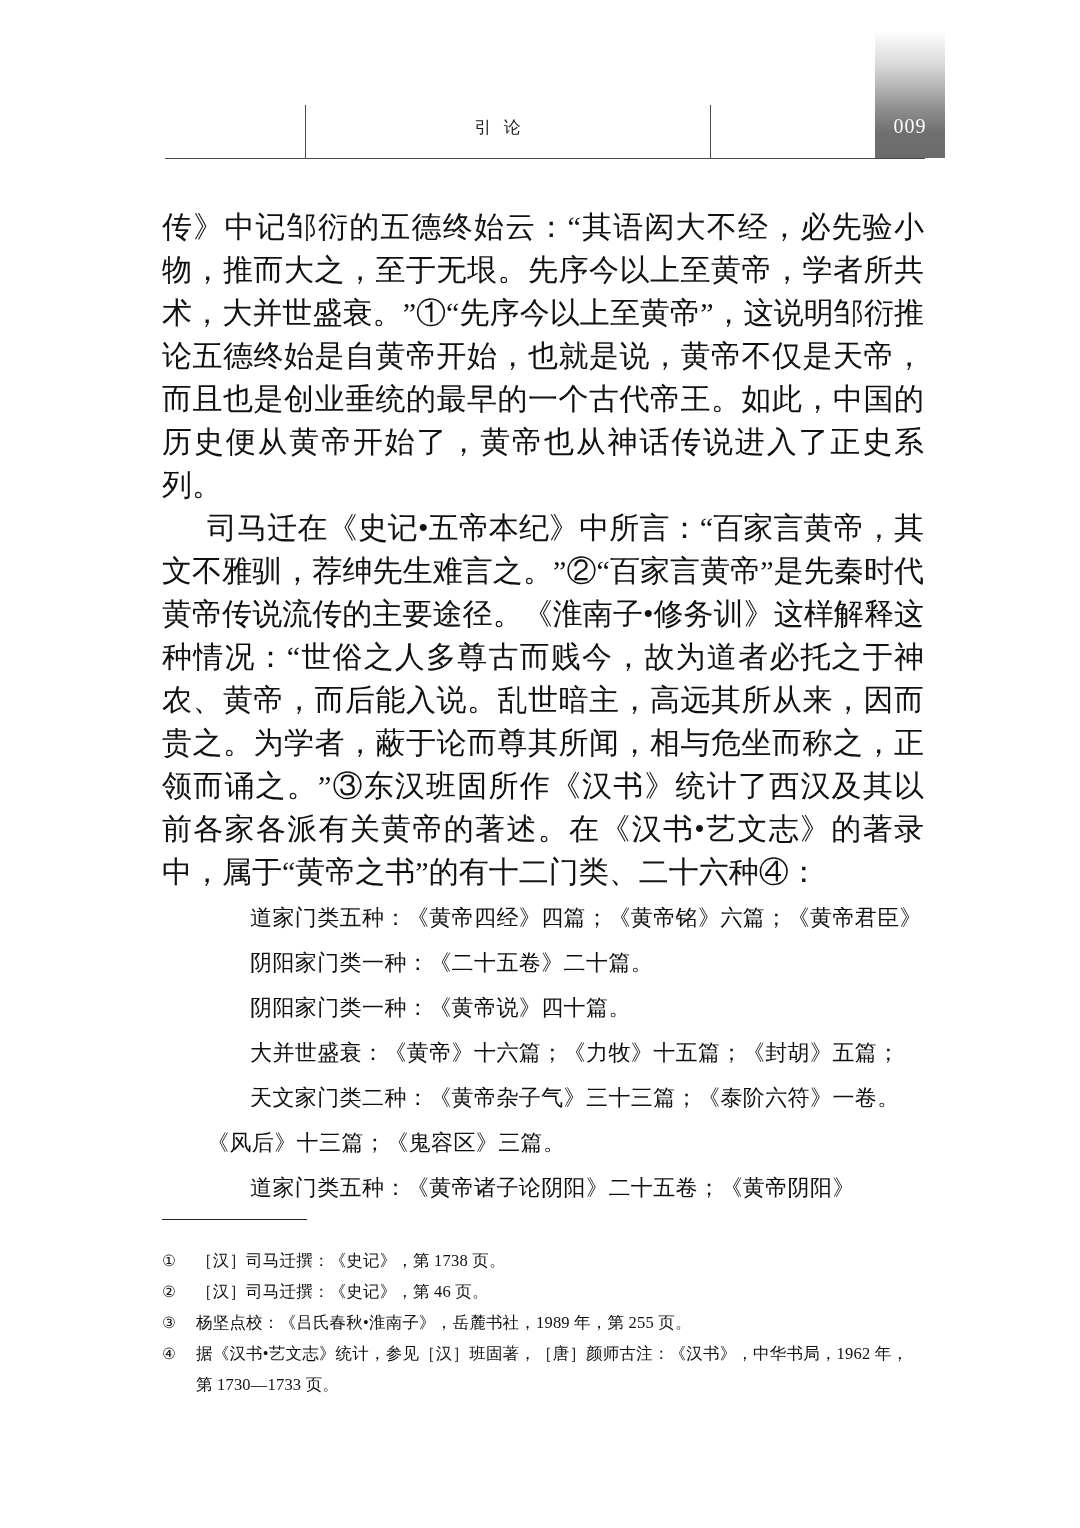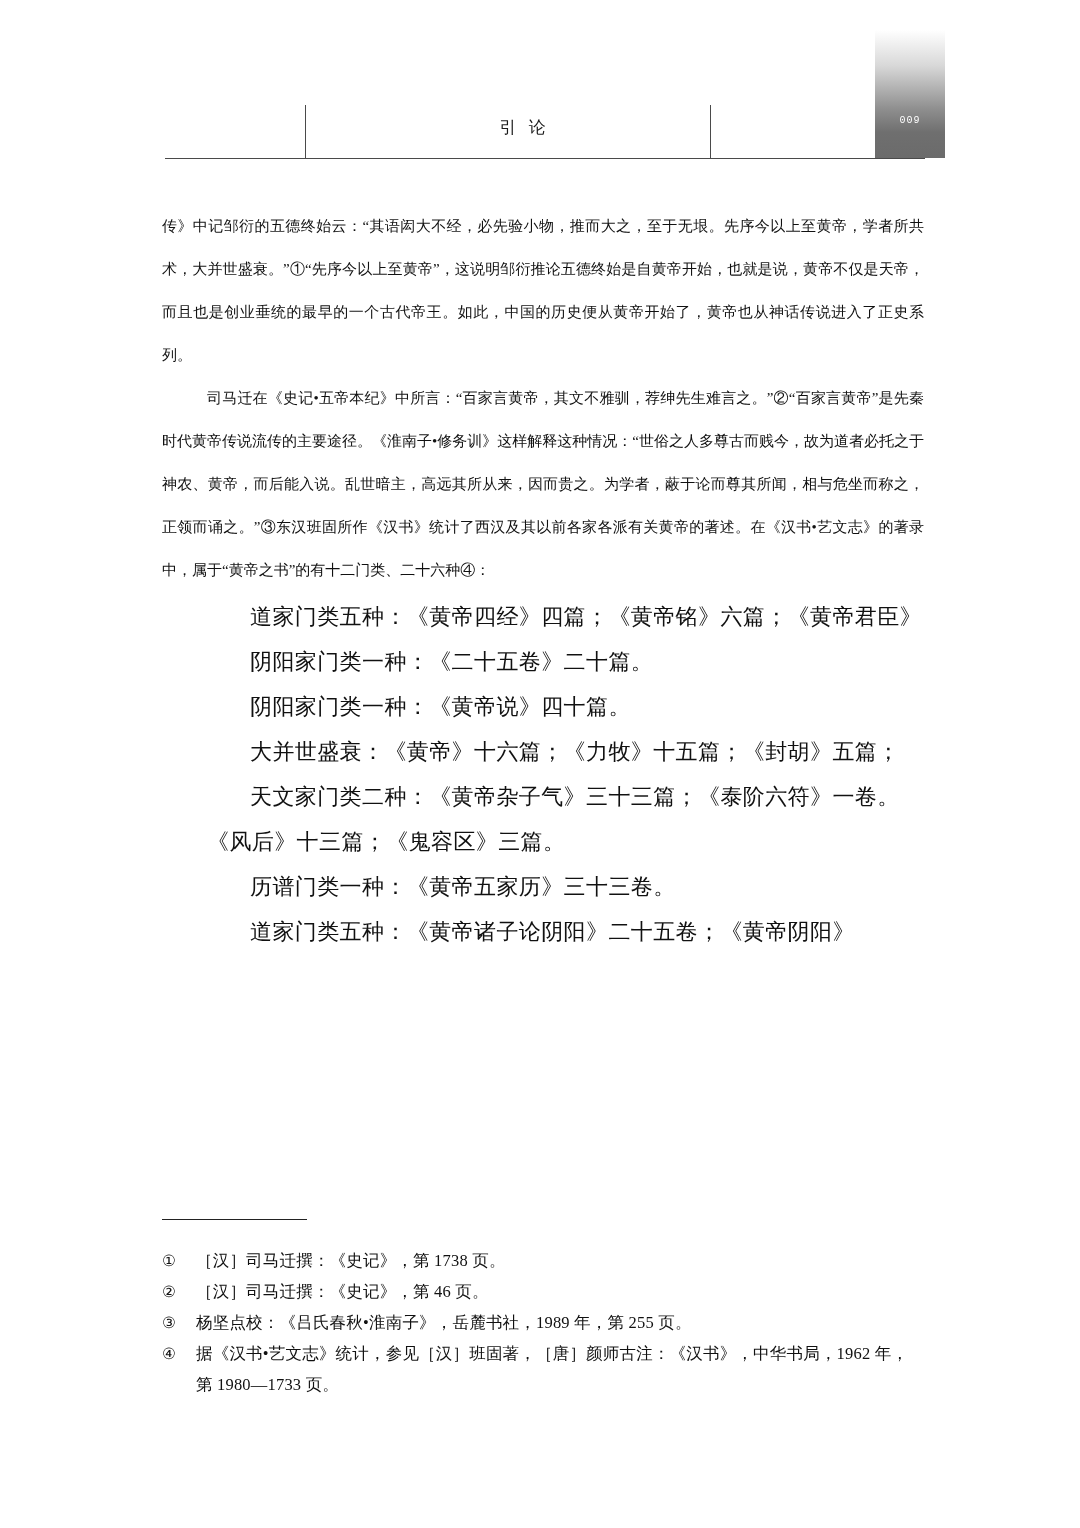--- a/index.html
+++ b/index.html
@@ -58,21 +58,21 @@
   .header-tick-right {
     position: absolute;
     left: 545px;
     top: 5px;
     width: 1px;
     height: 54px;
     background: #4a4a4a;
   }
   .header-title {
     position: absolute;
-    left: 157px;
+    left: 132px;
     top: 16px;
     width: 405px;
     text-align: center;
     font-size: 17px;
     letter-spacing: 4px;
     color: #1a1a1a;
     font-family: "Liberation Serif", "DejaVu Serif", serif;
   }
 
   
@@ -83,36 +83,36 @@
     width: 70px;
     height: 128px;
     background: linear-gradient(to bottom, #ffffff 0%, #d8d8d8 28%, #8e8e8e 62%, #6f6f6f 80%, #6b6b6b 100%);
   }
   .page-tab-number {
     position: absolute;
     left: 875px;
     top: 115px;
     width: 70px;
     text-align: center;
-    font-size: 10px;
+    font-size: 20px;
     color: #ffffff;
     letter-spacing: 1px;
-    font-family: Liberation Mono, monospace;
+    font-family: Liberation Serif, serif;
   }
 
   
   .body {
     position: absolute;
     left: 162px;
     top: 205px;
     width: 762px;
   }
   p.para {
     margin: 0 0 0 0;
-    font-size: 15px;
+    font-size: 30px;
     line-height: 43px;
     text-align: justify;
     text-justify: inter-ideograph;
     letter-spacing: 0px;
     color: #111111;
   }
   p.indent {
     text-indent: 45px;
   }
   .quote-block {
@@ -193,21 +193,20 @@
 
       <p class="quote">阴阳家门类一种：《二十五卷》二十篇。</p>
 
       <p class="quote">阴阳家门类一种：《黄帝说》四十篇。</p>
 
       <p class="quote">大并世盛衰：《黄帝》十六篇；《力牧》十五篇；《封胡》五篇；</p>
       <p class="quote">天文家门类二种：《黄帝杂子气》三十三篇；《泰阶六符》一卷。</p>
 
       <p class="quote cont">《风后》十三篇；《鬼容区》三篇。</p>
 
-      <p class="quote">历谱门类一种：《黄帝五家历》三十三卷。</p>
 
       <p class="quote">道家门类五种：《黄帝诸子论阴阳》二十五卷；《黄帝阴阳》</p>
     </div>
   </div>
 
   <div class="footnote-rule"></div>
   <div class="footnotes">
 
     <div class="fn-row">
       <span class="fn-mark">①</span>
@@ -221,19 +220,19 @@
 
     <div class="fn-row">
       <span class="fn-mark">③</span>
       <span class="fn-text">杨坚点校：《吕氏春秋•淮南子》，岳麓书社，1989 年，第 255 页。</span>
     </div>
 
     <div class="fn-row">
       <span class="fn-mark">④</span>
       <span class="fn-text">
         <span>据《汉书•艺文志》统计，参见［汉］班固著，［唐］颜师古注：《汉书》，中华书局，1962 年，</span>
-        <span class="second-line">第 1980—1733 页。</span>
+        <span class="second-line">第 1730—1733 页。</span>
       </span>
     </div>
 
   </div>
 
 </div>
 
 </body></html>

